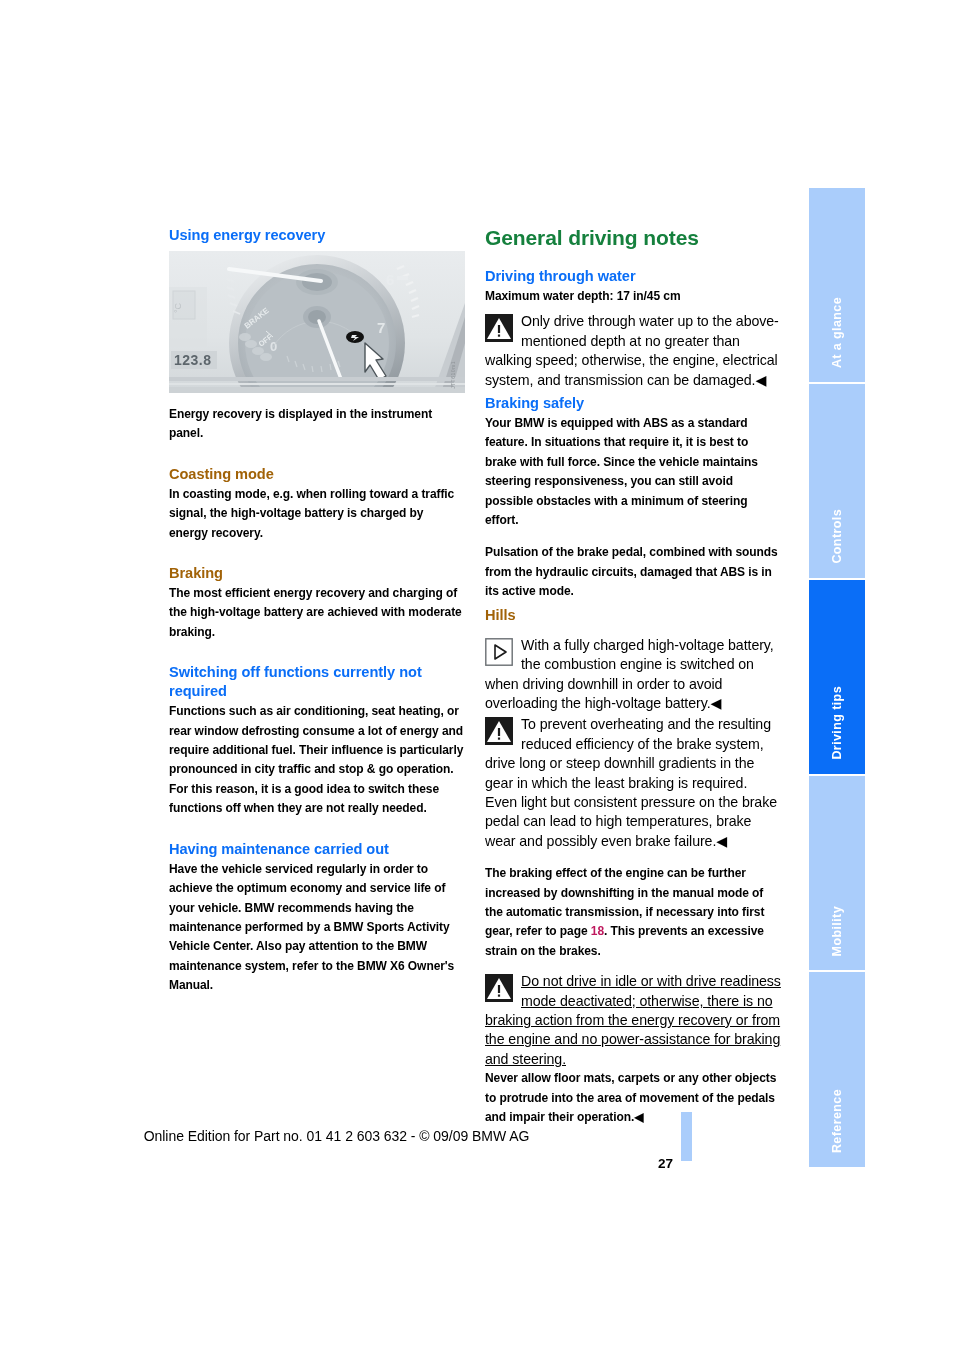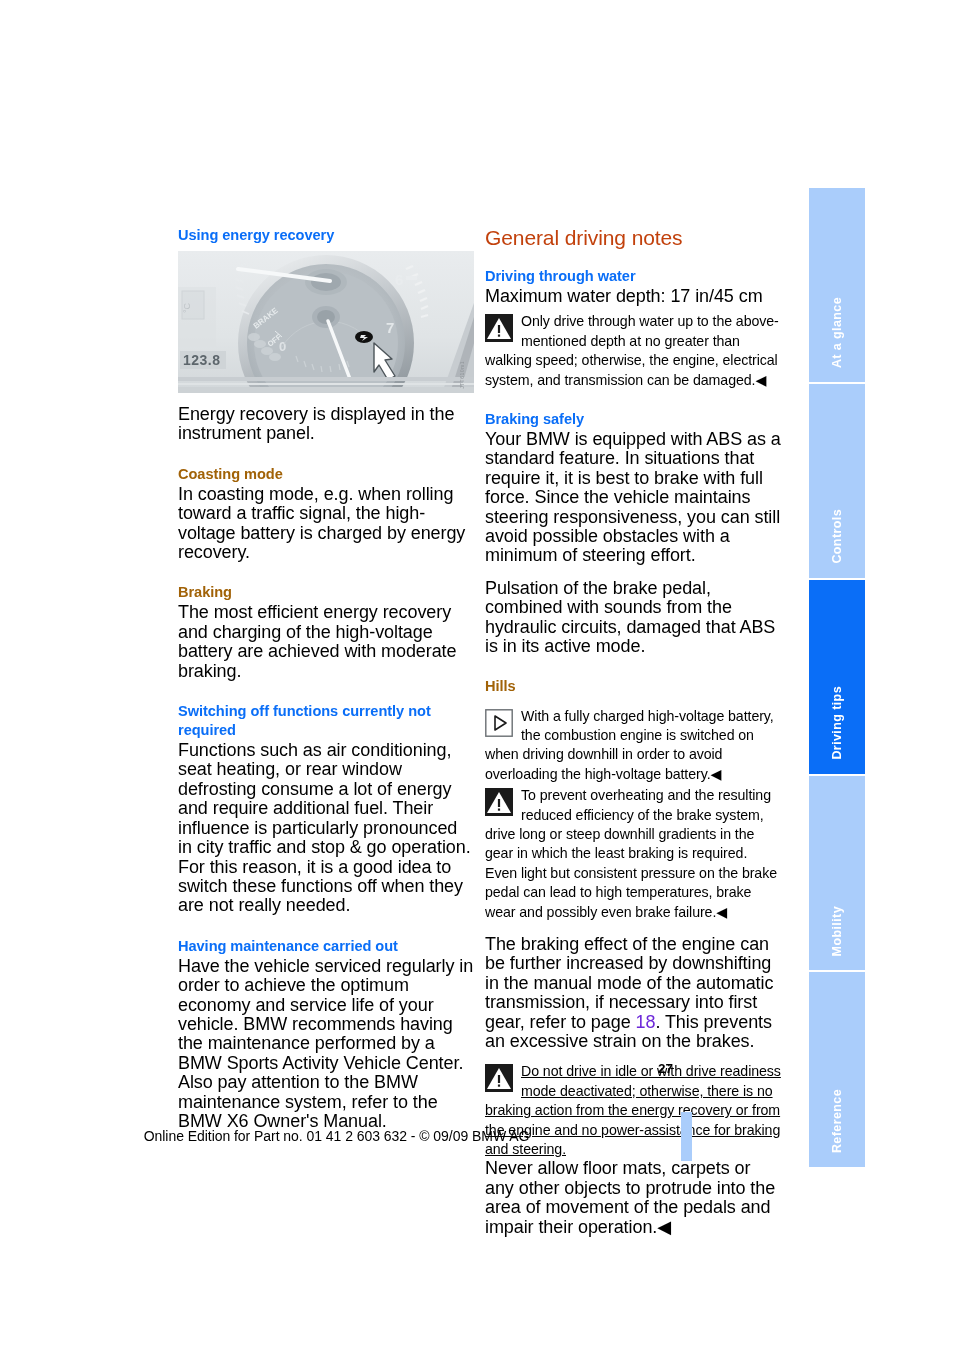--- a/index.html
+++ b/index.html
@@ -60,53 +60,54 @@
 
   
   .col {
     position: absolute;
     top: 226px;
     width: 296px;
     color: #000000;
     font-size: 14.2px;
     line-height: 19.4px;
   }
-  .col-left  { left: 178px; }
+  .col-left  { left: 169px; }
   .col-right { left: 485px; }
 
   h1.section-title {
     font-size: 21px;
-    font-weight: normal;
-    color: #c2410c;
+    font-weight: bold;
+    color: #15803d;
     margin: 0 0 17px 0;
     line-height: 24px;
     letter-spacing: -0.1px;
   }
   h2.sub-head {
     font-size: 14.6px;
     font-weight: bold;
     color: #0a6ef7;
     margin: 0 0 1px 0;
     line-height: 19px;
     letter-spacing: -0.05px;
   }
   h2.sub-head.light { color: #a16207; }
   h2.sub-head.tight-top { margin-top: 0; }
-  h2.sub-head.spaced { margin-top: 20px; }
+  h2.sub-head.spaced { margin-top: 4px; }
 
   p.body {
     margin: 0 0 0 0;
-    font-size: 18px;
+    font-size: 12px;
     line-height: 19.4px;
     letter-spacing: -0.08px;
+    font-weight: bold;
   }
   p.body + p.body { margin-top: 13px; }
   p.gap-after { margin-bottom: 21px; }
 
-  .link { color: #6d28d9; }
+  .link { color: #be185d; }
 
   
   .figure {
     position: relative;
     width: 296px;
     height: 142px;
     margin: 6px 0 12px 0;
     background: #e3e6e8;
     overflow: hidden;
   }
@@ -141,21 +142,21 @@
     line-height: 19.4px;
     letter-spacing: -0.08px;
   }
   .notice::after { content: ""; display: block; clear: both; }
 
   .warn-icon, .info-icon { display: block; width: 28px; height: 28px; }
 
   
   .footer-pageno {
     position: absolute;
-    left: 0; top: 1061px;
+    left: 0; top: 1156px;
     width: 673px;
     text-align: right;
     font-size: 13.5px;
     font-weight: bold;
     color: #000;
   }
   .footer-bar {
     position: absolute;
     left: 681px;
     top: 1112px;

